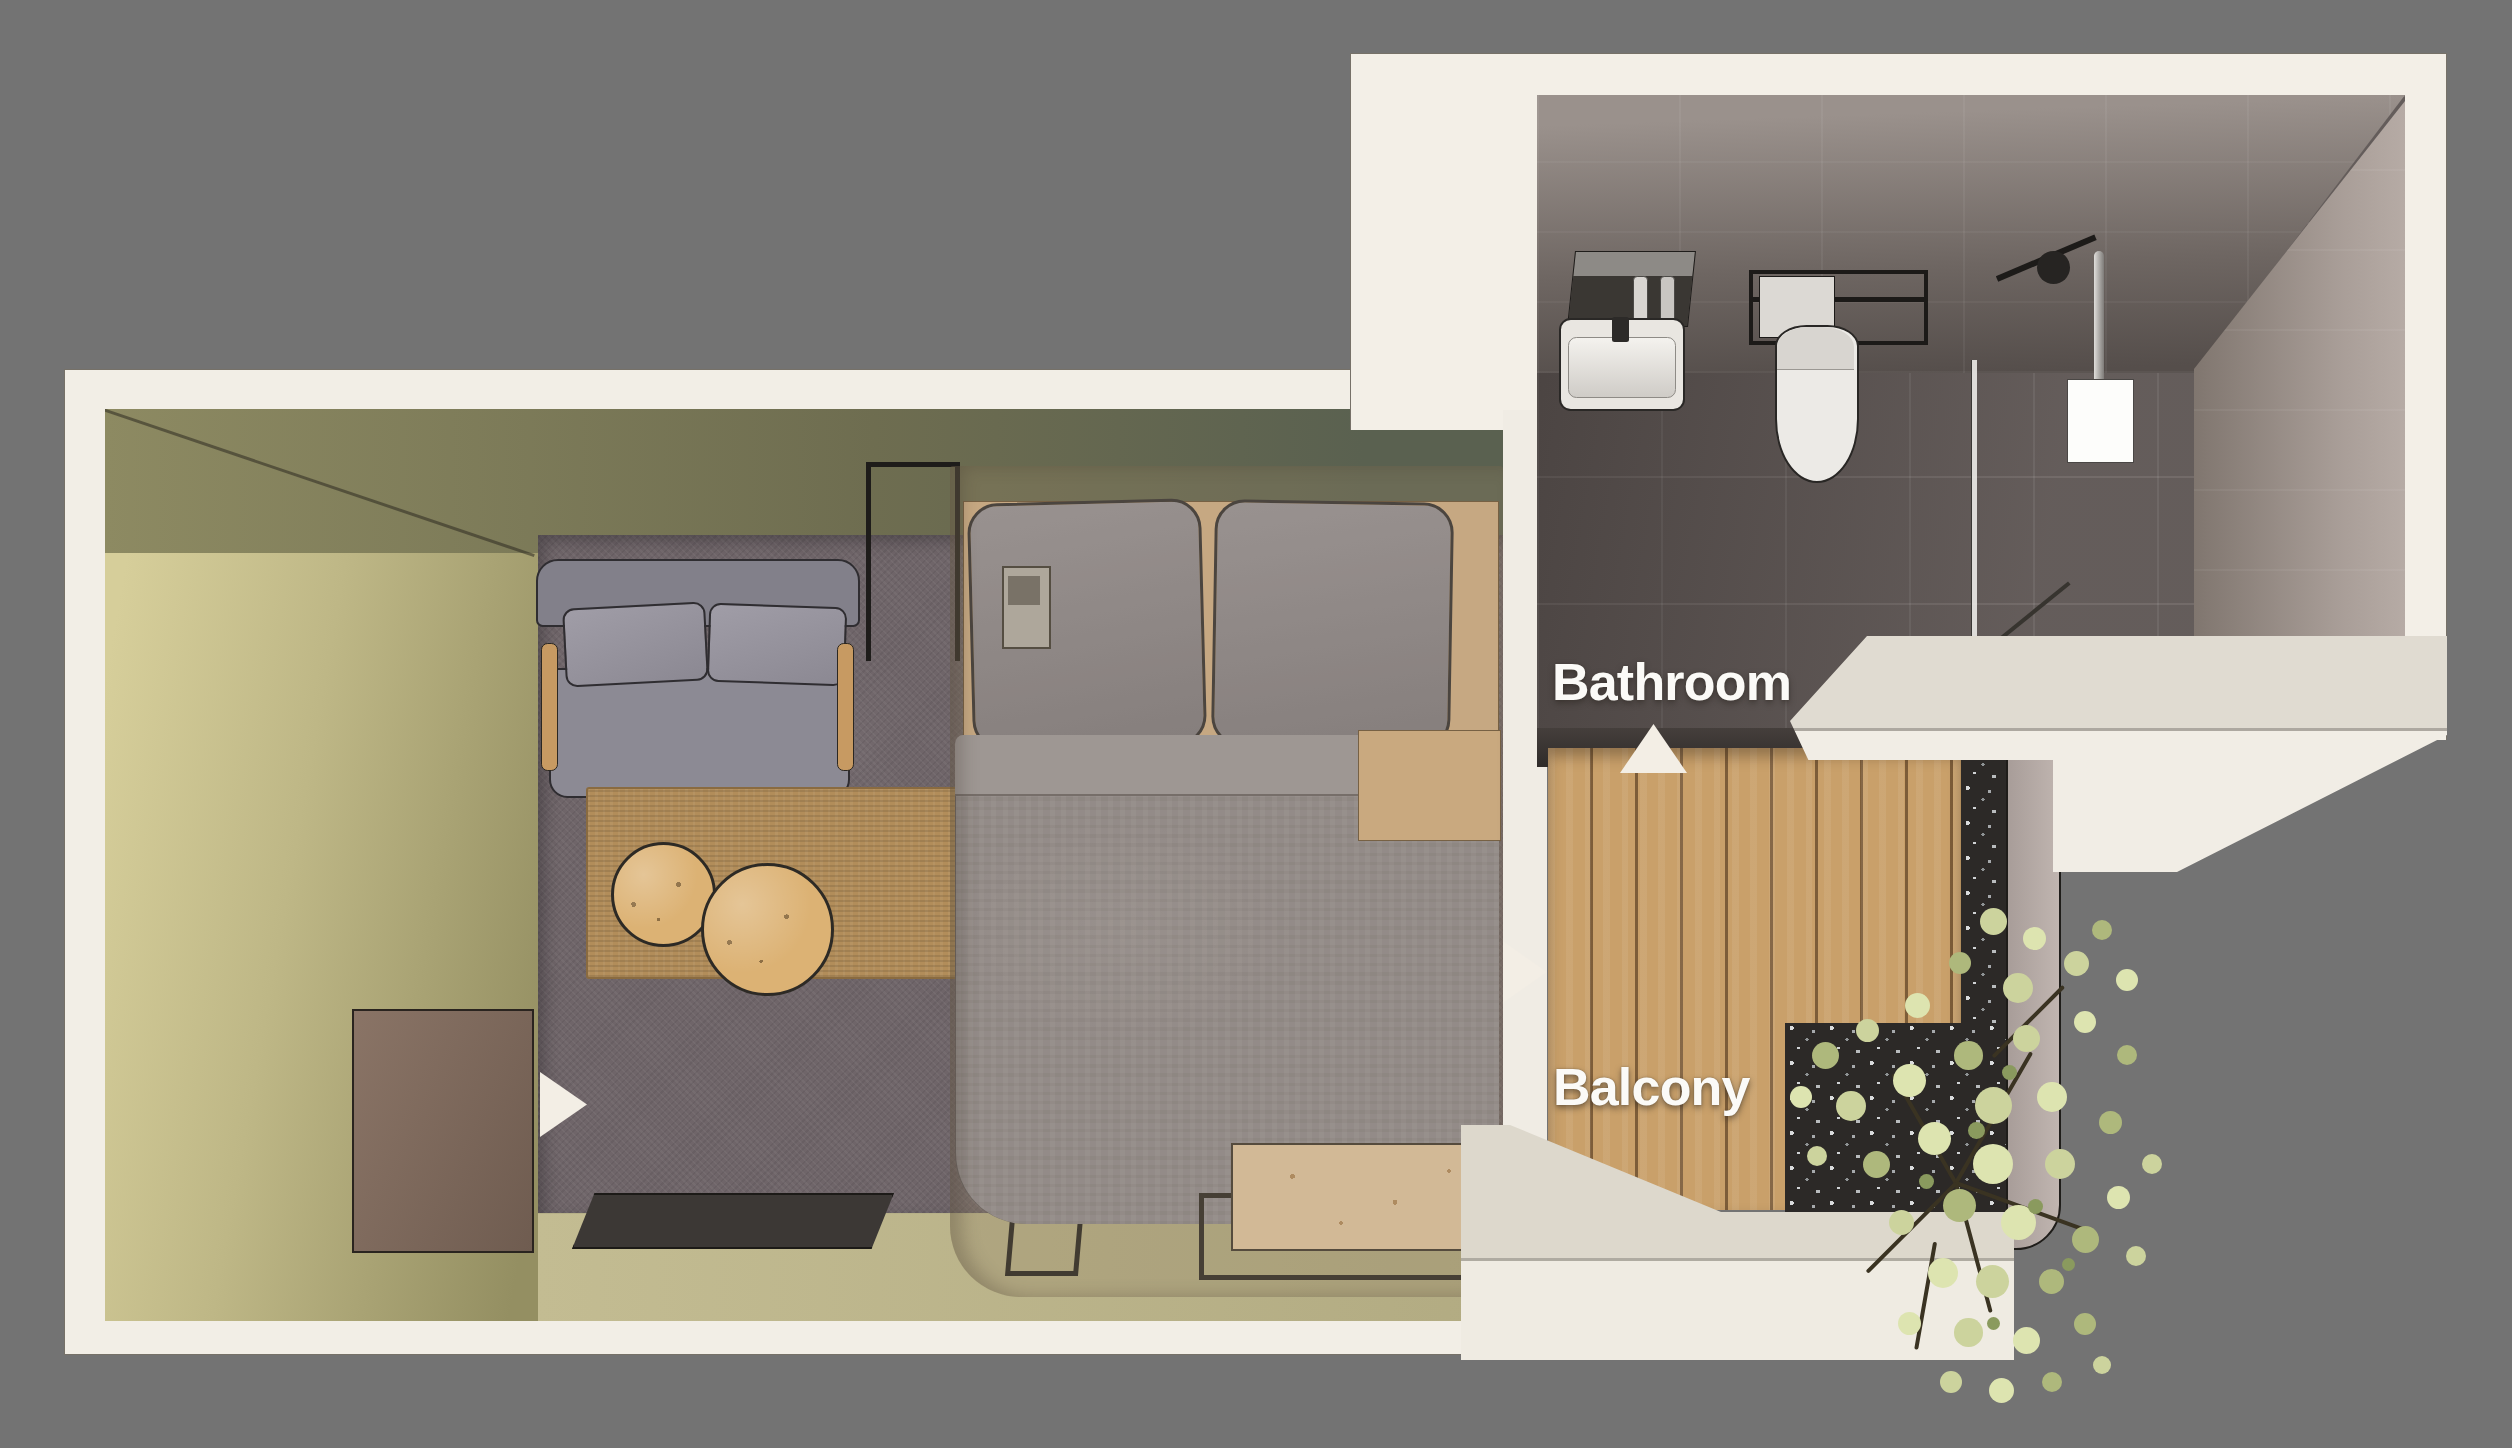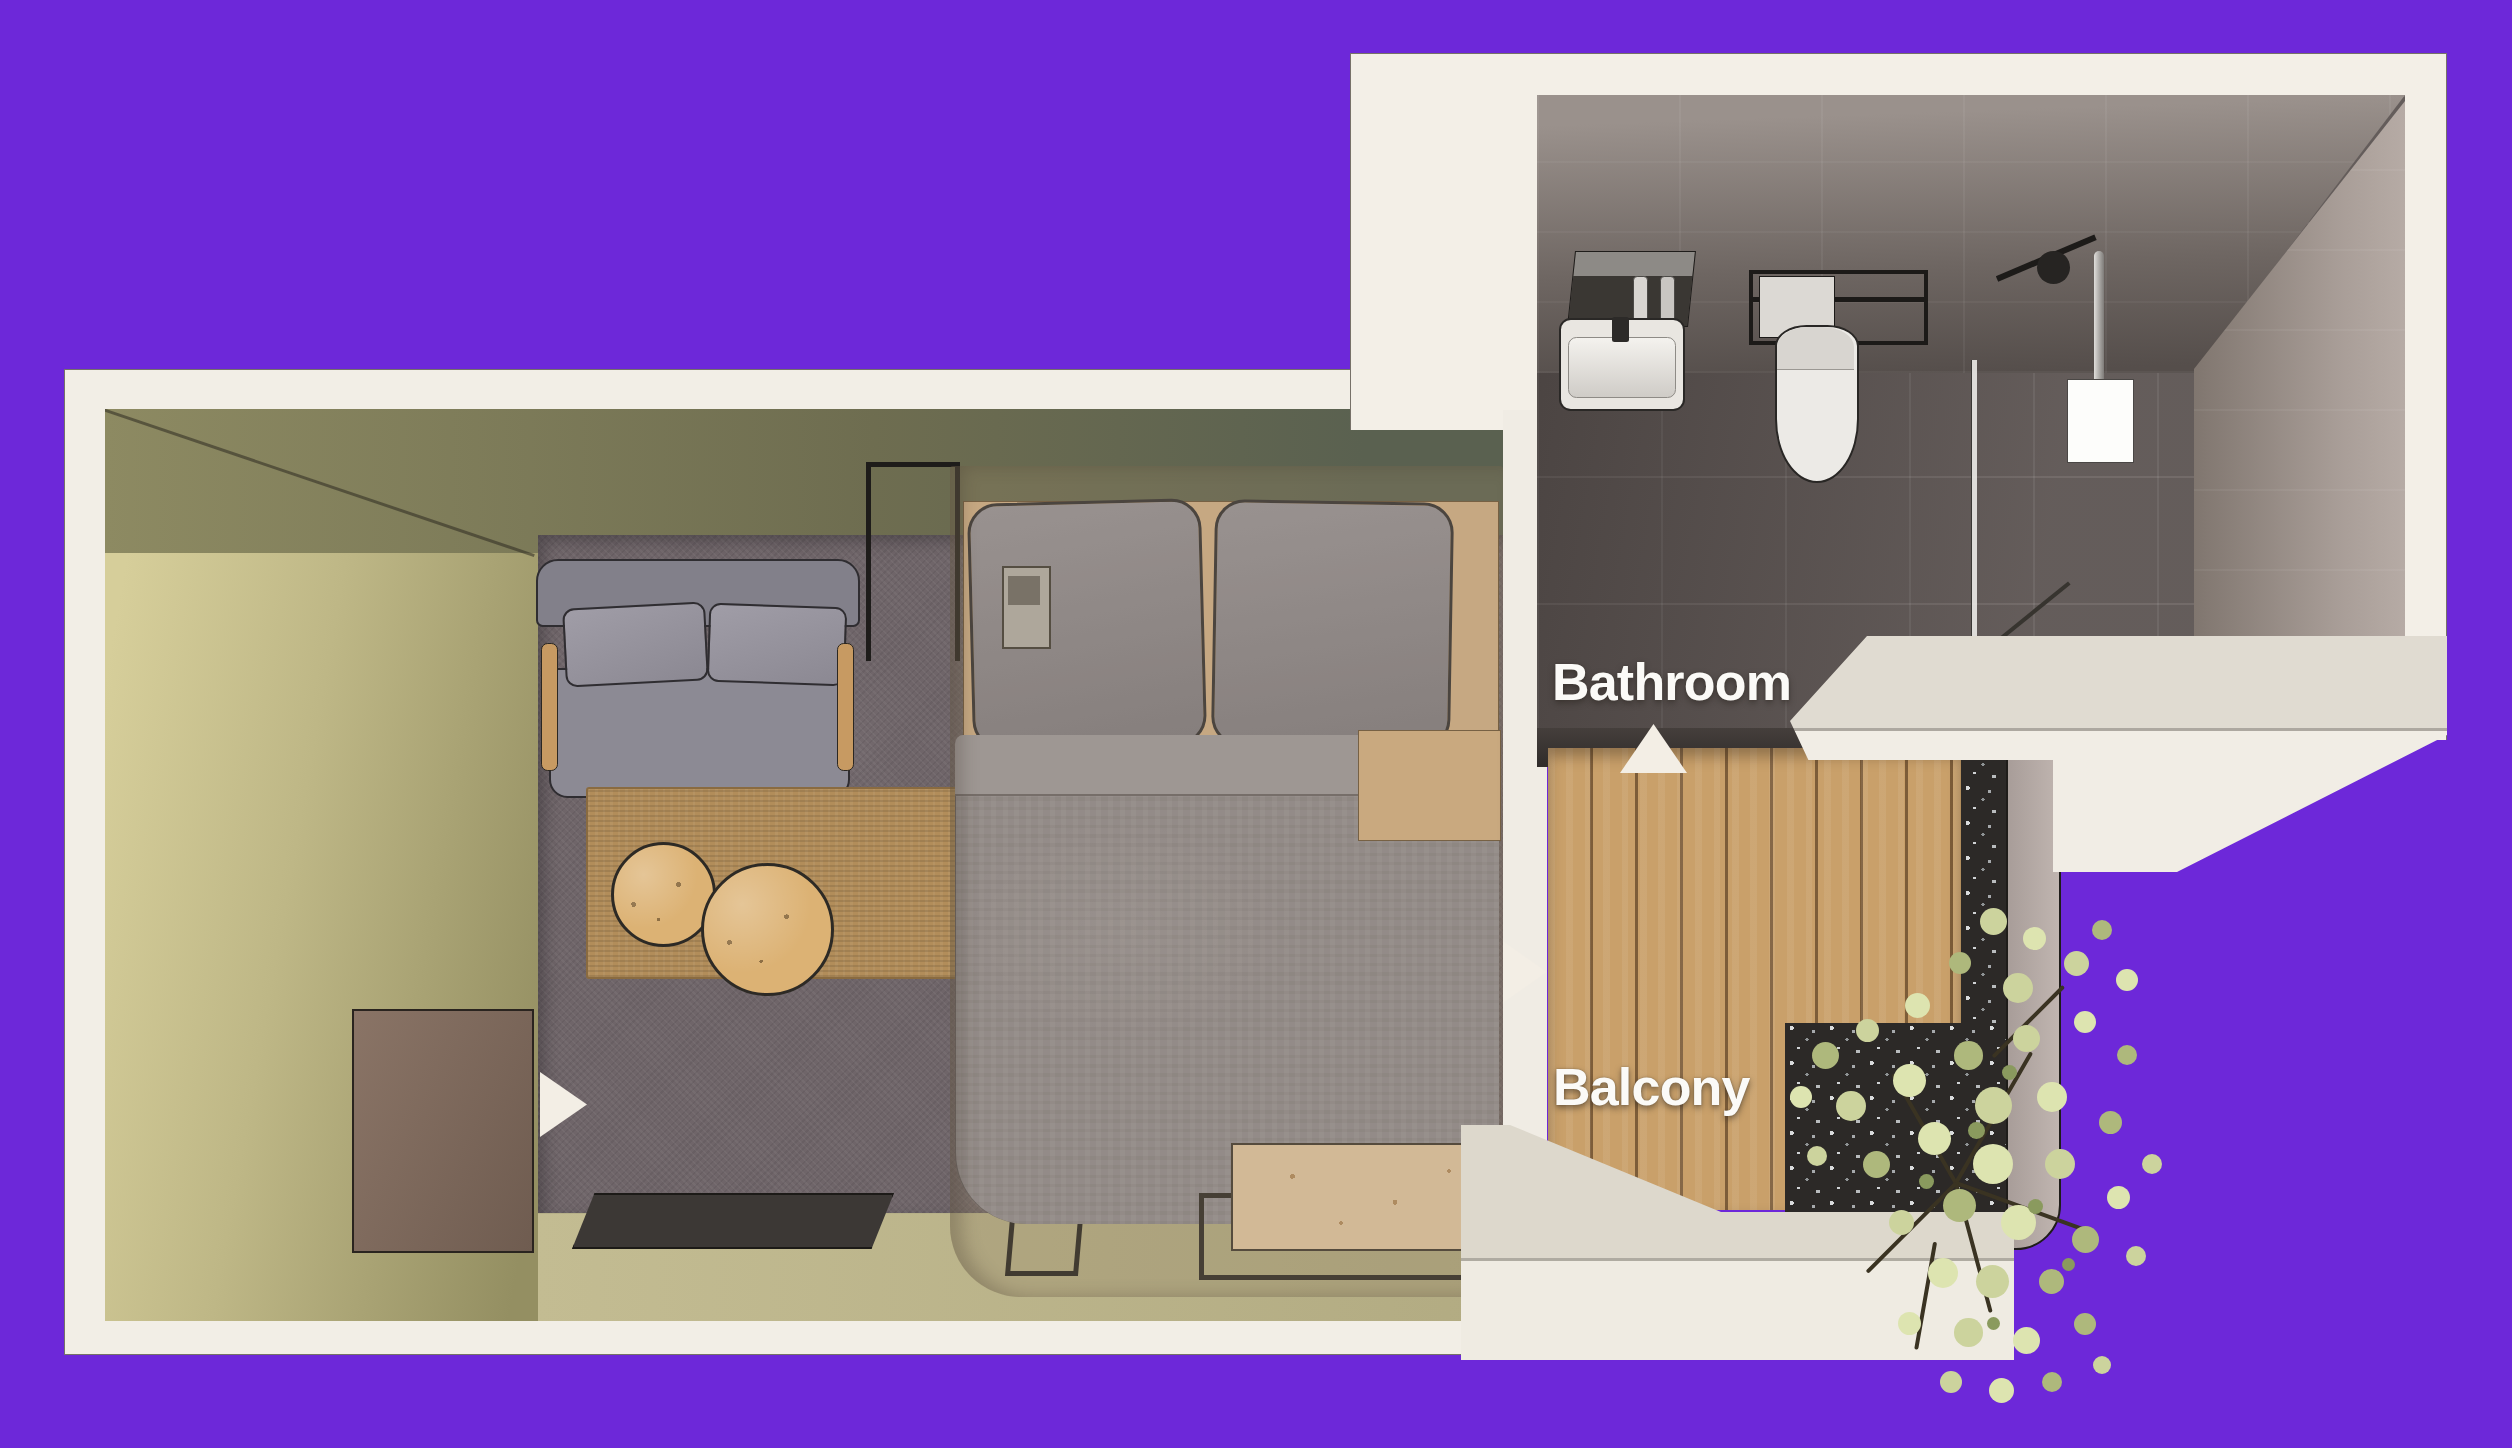--- a/index.html
+++ b/index.html
@@ -1,17 +1,17 @@
 <!DOCTYPE html>
 <html style="font-size:13.4px"><head>
 <meta charset="utf-8">
 <style>
   html,body{margin:0;padding:0;width:2512px;height:1449px;overflow:hidden;
     font-family:"Liberation Sans", sans-serif;background:#a8a49b;}
-  .scene{position:absolute;left:0;top:0;width:2512px;height:1449px;background:#6d28d9;}
+  .scene{position:absolute;left:0;top:0;width:2512px;height:1449px;background:#737373;}
   .abs{position:absolute;}
 
   
   .room-outer{left:64px;top:369px;width:1483px;height:986px;background:#f2eee6;
     border:1.7px solid #767168;box-sizing:border-box;}
   .room-interior{left:105px;top:409px;width:1398px;height:912px;background:#b6b088;overflow:hidden;}
   .left-wall{left:0;top:0;width:433px;height:912px;
     background:linear-gradient(100deg,#d6ce9a 8%,#beb786 45%,#948f62 95%);}
   .top-wall{left:0;top:0;width:1398px;height:144px;
     background:linear-gradient(90deg,#8d8a62,#6e6d50 55%,#5a6150 90%);}

